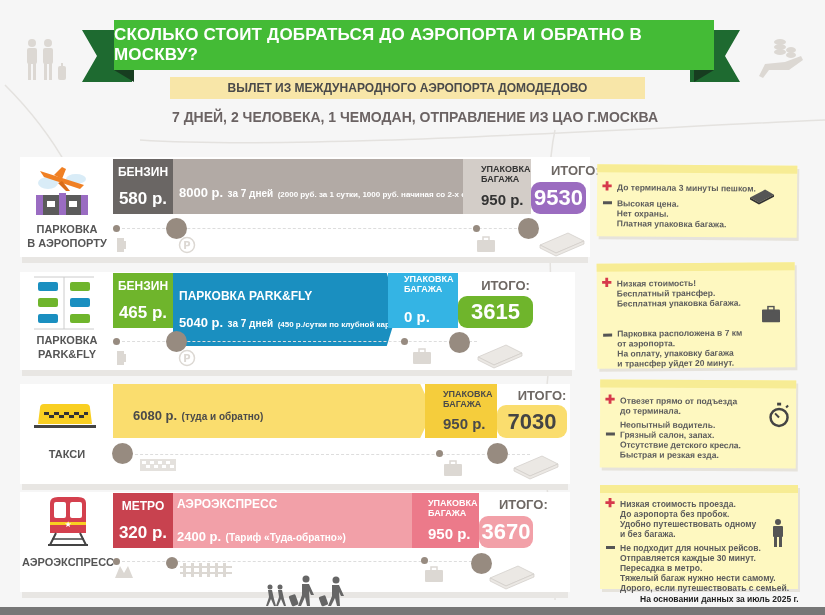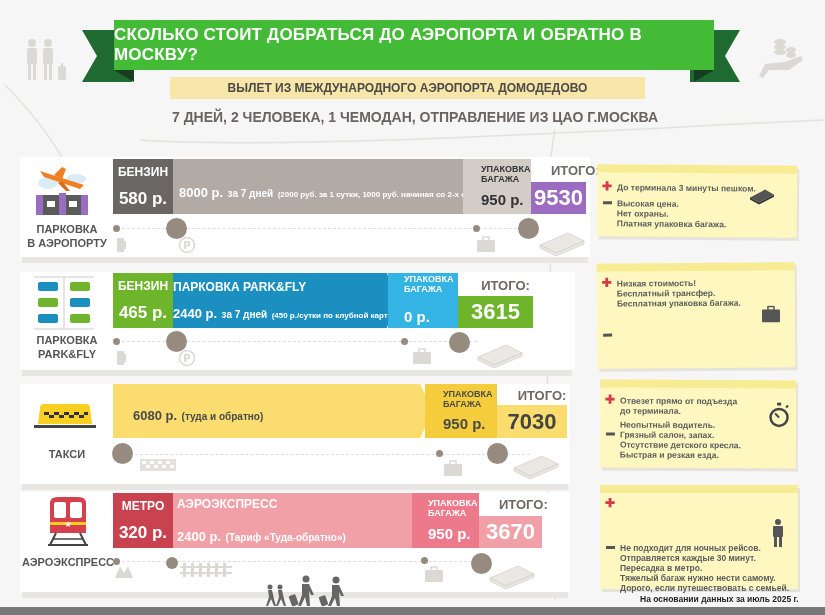--- a/index.html
+++ b/index.html
@@ -49,21 +49,21 @@
       font-family: "Liberation Sans", sans-serif; font-weight: bold; }
     .seg .t { font-size: 12px; line-height: 14px; }
     .seg .v { font-size: 17px; line-height: 20px; }
     .seg .sm { font-size: 8px; line-height: 10px; }
     .seg .small-title { font-size: 9px; line-height: 10px; }
     .line-dash { position: absolute; height: 1px; border-top: 1px dashed #ddd; }
     .dot-s { position: absolute; width: 7px; height: 7px; border-radius: 50%; background: #978b80; }
     .dot-l { position: absolute; width: 21px; height: 21px; border-radius: 50%; background: #978b80; }
     .itogo-label { position: absolute; font-family: "Liberation Sans", sans-serif; font-weight: bold; font-size: 13px; color: #6e6864; text-align: center; padding-left: 20px; }
     .itogo-box { position: absolute; display: flex; align-items: center; justify-content: center;
-      font-family: "Liberation Sans", sans-serif; font-weight: bold; font-size: 22px; }
+      font-family: "Liberation Sans", sans-serif; font-weight: bold; font-size: 22px; border-radius: 9px; }
 
     
     .note {
       position: absolute; background: #fef8c0; box-shadow: 2px 3px 0 #e6e3dc;
       font-family: "Liberation Sans", sans-serif; font-size: 8.5px; color: #5c5c5c; line-height: 10px;
     }
     .note-strip { position: absolute; left: 0; top: 0; right: 0; height: 8px; background: #f7ec94; }
     .note .plus { position: absolute; color: #d6394b; font-size: 12px; font-weight: bold; line-height: 10px; }
     .note .minus { position: absolute; width: 9px; height: 3px; background: #555; }
     .note .txt { position: absolute; font-weight: bold; white-space: pre-line; }
@@ -210,24 +210,24 @@
 </svg>
 <div class="row-icon-label" style="left:22px;top:333px;">
   <div>ПАРКОВКА</div>
   <div>PARK&amp;FLY</div>
 </div>
 
 <div class="seg" style="left:113px;top:273px;width:60px;height:55px;background:#6fb52c;align-items:center;">
   <div class="t">БЕНЗИН</div>
   <div class="v" style="margin-top:10px">465 р.</div>
 </div>
-<div class="seg" style="left:173px;top:273px;width:225px;height:55px;background:#1a8fc0;clip-path:polygon(0 0,95% 0,100% 50%,95% 100%,0 100%);">
+<div class="seg" style="left:173px;top:273px;width:225px;height:73px;background:#1a8fc0;padding-left:6px;clip-path:polygon(0 0,95% 0,100% 50%,95% 100%,0 100%);">
   <div class="t">ПАРКОВКА  PARK&amp;FLY</div>
   <div style="margin-top:10px;white-space:nowrap;">
-    <span style="font-size:13px">2440 р.</span>
+    <span style="font-size:13px">5040 р.</span>
     <span style="font-size:10px">за 7 дней</span>
     <span class="sm">(450 р./сутки по клубной карте)</span>
   </div>
 </div>
 <div class="seg" style="left:388px;top:273px;width:70px;height:55px;background:#34b4e4;padding-left:16px;">
   <div class="small-title">УПАКОВКА</div>
   <div class="small-title">БАГАЖА</div>
   <div class="v" style="margin-top:13px;font-size:15px">0 р.</div>
 </div>
 <div class="itogo-label" style="left:458px;top:278px;width:75px;">ИТОГО:</div>
@@ -257,20 +257,24 @@
     </g>
   </svg>
 
 <div class="note" style="left:597px;top:263px;width:198px;height:105px;transform:rotate(-0.4deg);">
   <div class="note-strip"></div>
   <div class="plus" style="left:5px;top:14px;">✚</div>
   <div class="txt" style="left:20px;top:15px;">Низкая стоимость!
 Бесплатный трансфер.
 Бесплатная упаковка багажа.</div>
   <div class="minus" style="left:6px;top:70px;"></div>
+  <div class="txt" style="left:20px;top:65px;">Парковка расположена в 7 км
+от аэропорта.
+На оплату, упаковку багажа
+и трансфер уйдет 20 минут.</div>
   <svg class="abs" style="left:164px;top:43px;" width="20" height="17" viewBox="0 0 20 17">
       <rect x="1" y="4" width="18" height="13" rx="1" fill="#555"></rect>
       <rect x="7" y="1" width="6" height="4" fill="none" stroke="#555" stroke-width="1.5"></rect>
     </svg>
 </div>
 
 <div class="row-card" style="top:384px;width:550px;height:100px;"></div>
 <div class="row-shadow" style="top:484px;width:546px;"></div>
 
 <svg class="abs" style="left:34px;top:404px;" width="62" height="26" viewBox="0 0 62 26">
@@ -375,21 +379,21 @@
     <span style="font-size:13px">2400 р.</span>
     <span style="font-size:10px">(Тариф «Туда-обратно»)</span>
   </div>
 </div>
 <div class="seg" style="left:412px;top:493px;width:67px;height:55px;background:#ec7a8a;padding-left:16px;">
   <div class="small-title">УПАКОВКА</div>
   <div class="small-title">БАГАЖА</div>
   <div class="v" style="margin-top:6px;font-size:15px">950 р.</div>
 </div>
 <div class="itogo-label" style="left:479px;top:497px;width:58px;">ИТОГО:</div>
-<div class="itogo-box" style="left:479px;top:516px;width:63px;height:32px;background:#f2a0a8;color:#fff;">3670</div>
+<div class="itogo-box" style="left:479px;top:516px;width:54px;height:32px;background:#f2a0a8;color:#fff;">3670</div>
 
 <div class="line-dash" style="left:117px;top:561px;width:365px;"></div>
 <div class="dot-s" style="left:113px;top:558px;"></div>
 <div class="dot-l" style="left:166px;top:557px;width:12px;height:12px;"></div>
 <div class="dot-s" style="left:421px;top:557px;"></div>
 <div class="dot-l" style="left:471px;top:553px;"></div>
 <svg class="abs" style="left:115px;top:566px;" width="18" height="12" viewBox="0 0 18 12">
     <path d="M0 12 L5 0 L9 7 L13 0 L18 12 Z" fill="#dcd8d3"></path>
   </svg>
 <svg class="abs" style="left:180px;top:563px;" width="52" height="14" viewBox="0 0 52 14">
@@ -411,20 +415,24 @@
 <svg class="abs" style="left:488px;top:558px;" width="48" height="32" viewBox="0 0 48 32">
     <g fill="#ebe8e4" stroke="#d0ccc7" stroke-width="0.7">
       <path d="M2 20 L30 8 L46 16 L18 28 Z"></path>
       <path d="M2 23 L18 31 L46 19 L46 16 L18 28 L2 20 Z"></path>
     </g>
   </svg>
 
 <div class="note" style="left:600px;top:485px;width:198px;height:104px;">
   <div class="note-strip"></div>
   <div class="plus" style="left:5px;top:13px;">✚</div>
+  <div class="txt" style="left:20px;top:14px;">Низкая стоимость проезда.
+До аэропорта без пробок.
+Удобно путешествовать одному
+и без багажа.</div>
   <div class="minus" style="left:6px;top:61px;"></div>
   <div class="txt" style="left:20px;top:58px;">Не подходит для ночных рейсов.
 Отправляется каждые 30 минут.
 Пересадка в метро.
 Тяжелый багаж нужно нести самому.
 Дорого, если путешествовать с семьей.</div>
   <svg class="abs" style="left:172px;top:34px;" width="12" height="28" viewBox="0 0 12 28">
       <circle cx="6" cy="3" r="3" fill="#555"></circle>
       <rect x="1" y="7" width="10" height="11" rx="1" fill="#555"></rect>
       <rect x="2" y="17" width="3" height="11" fill="#555"></rect>

